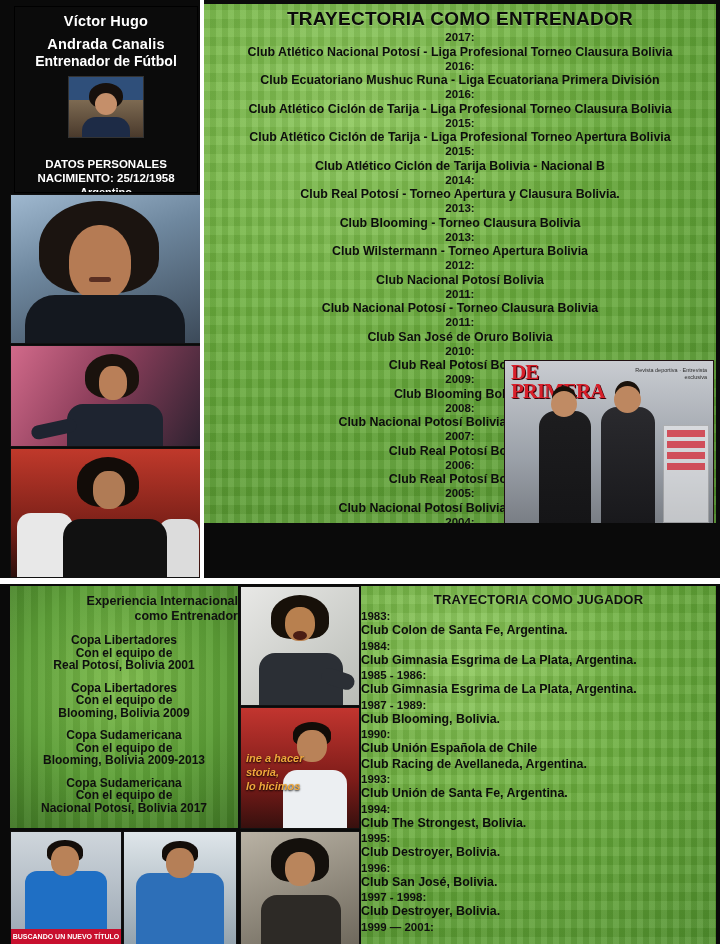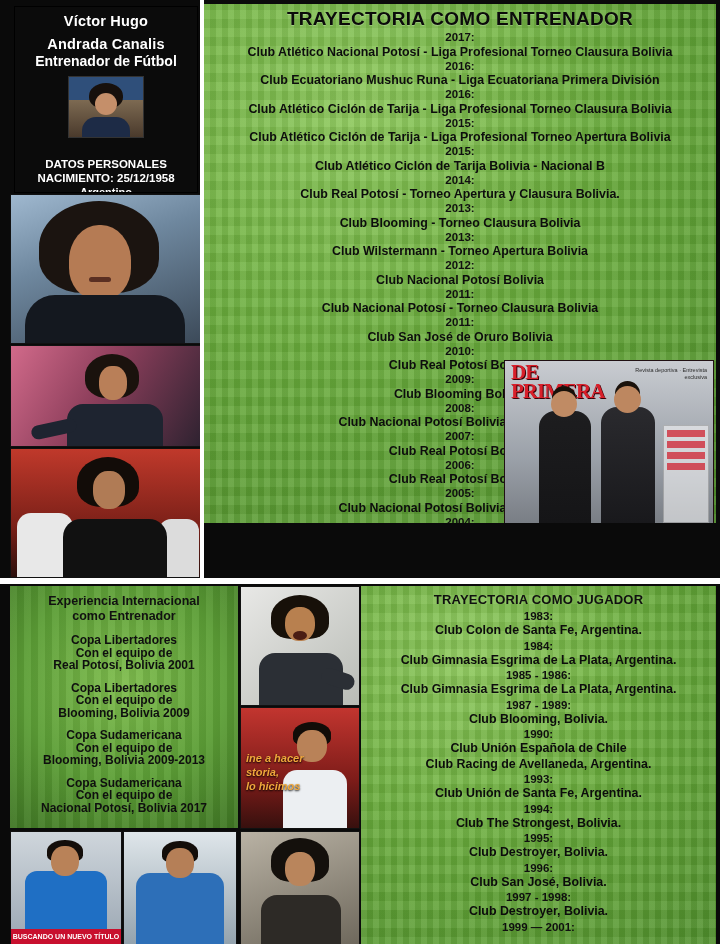--- a/index.html
+++ b/index.html
@@ -232,21 +232,21 @@
     color:#e8e8e8; font-size:5.5px; line-height:11px;
     display:flex; justify-content:space-between; padding:0 5px;
     box-sizing:border-box;
   }
 
   
   #intl-panel {
     left: 10px; top: 586px; width: 228px; height: 242px;
   }
   #intl-panel .t {
-    text-align:center; font-weight:bold; font-size:12.5px; color:#111;
+    text-align:right; font-weight:bold; font-size:12.5px; color:#111;
     line-height:15px; margin-top:8px;
   }
   #intl-panel .blk {
     text-align:center; margin-top:10px;
   }
   #intl-panel .blk div {
     font-weight:bold; font-size:12px; color:#0f0f0f; line-height:12.5px;
   }
 
   
@@ -312,21 +312,21 @@
 
   
   #player-panel {
     left: 361px; top: 586px; width: 355px; height: 360px;
   }
   #player-panel .title {
     text-align:center; font-weight:bold; font-size:13px; color:#101010;
     margin: 6px 0 2px 0; letter-spacing:.2px;
   }
   #player-list { margin:0; padding:0; list-style:none; }
-  #player-list li { text-align:center; }
+  #player-list li { }
   #player-list .yr {
     display:block; font-weight:bold; font-size:11.5px; color:#0f0f0f; line-height:14px;
   }
   #player-list .club {
     display:block; font-weight:bold; font-size:12.4px; color:#0c0c0c; line-height:15.5px;
   }
 
   
   .gutter { position:absolute; background:#ffffff; }
 </style>

